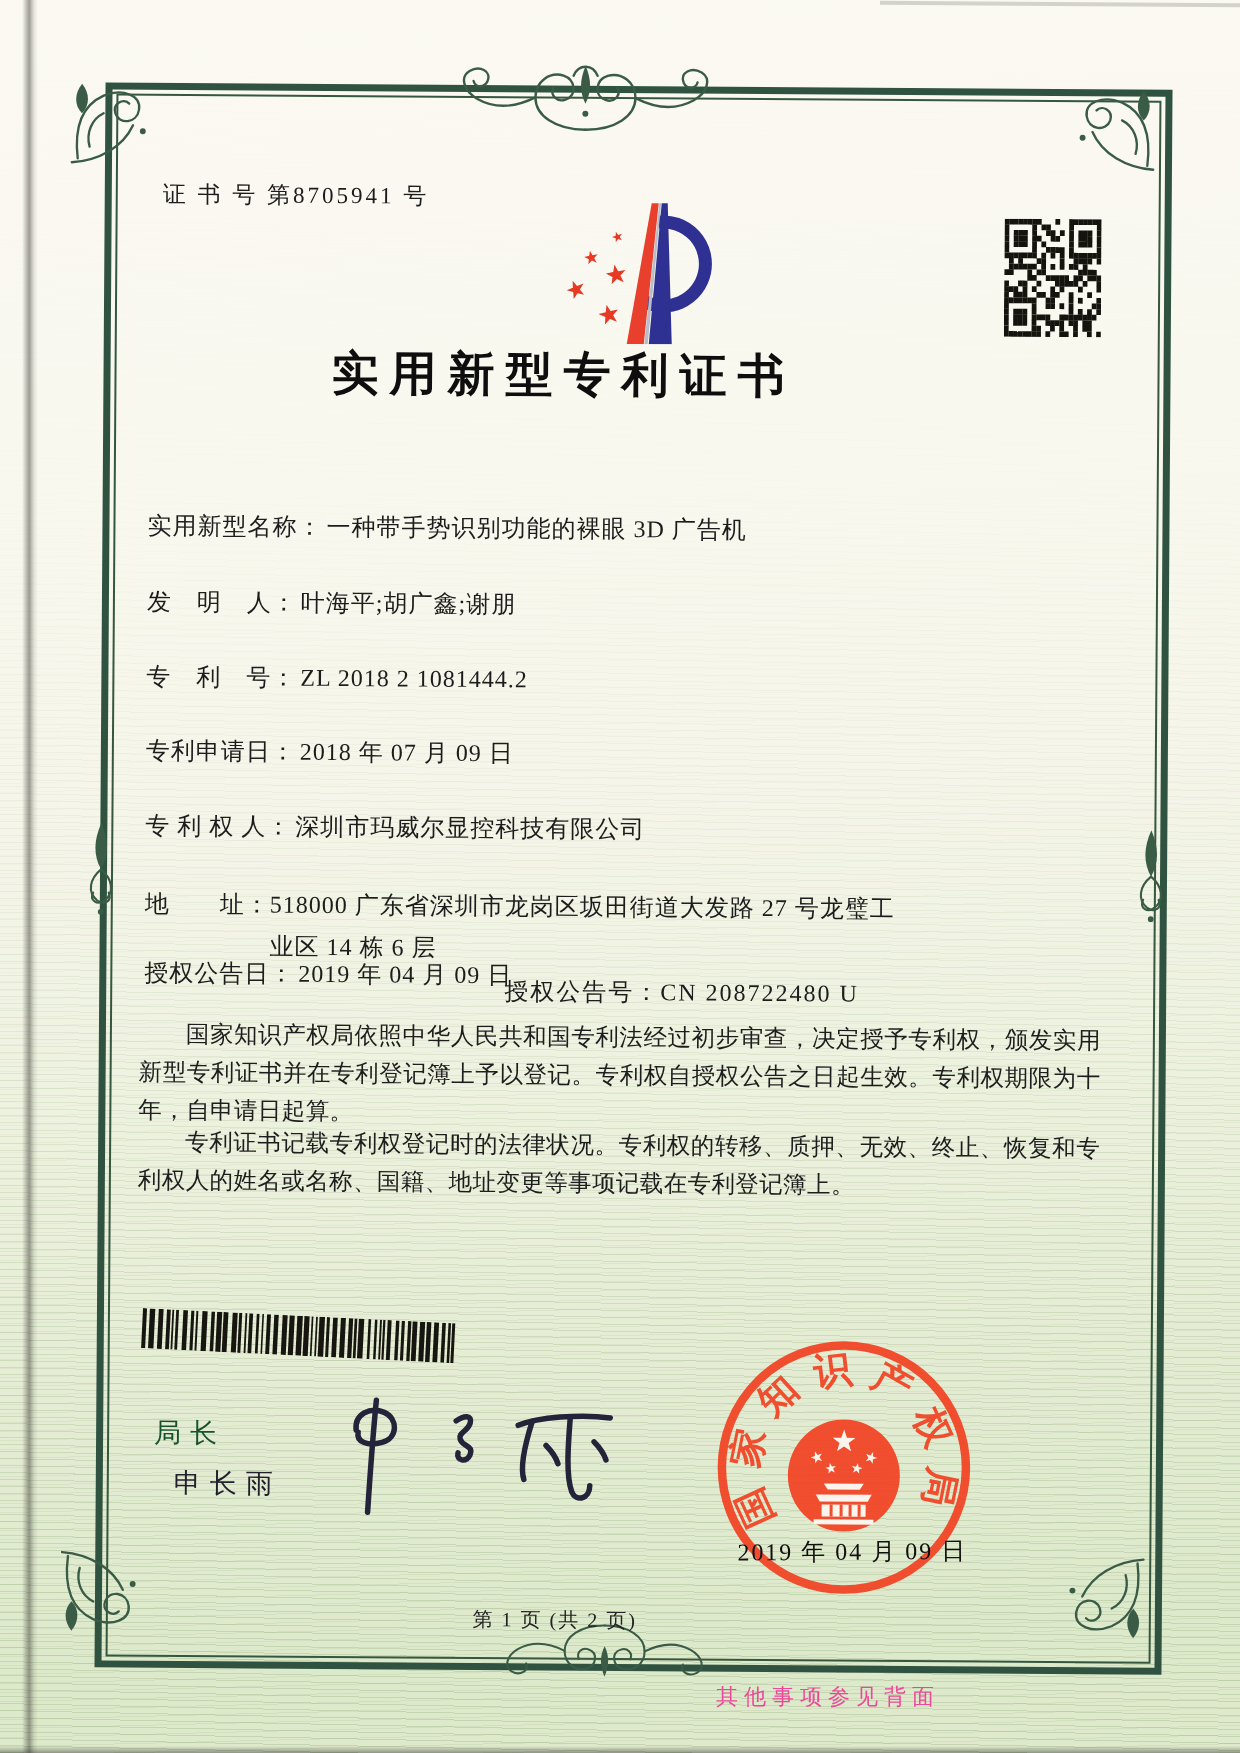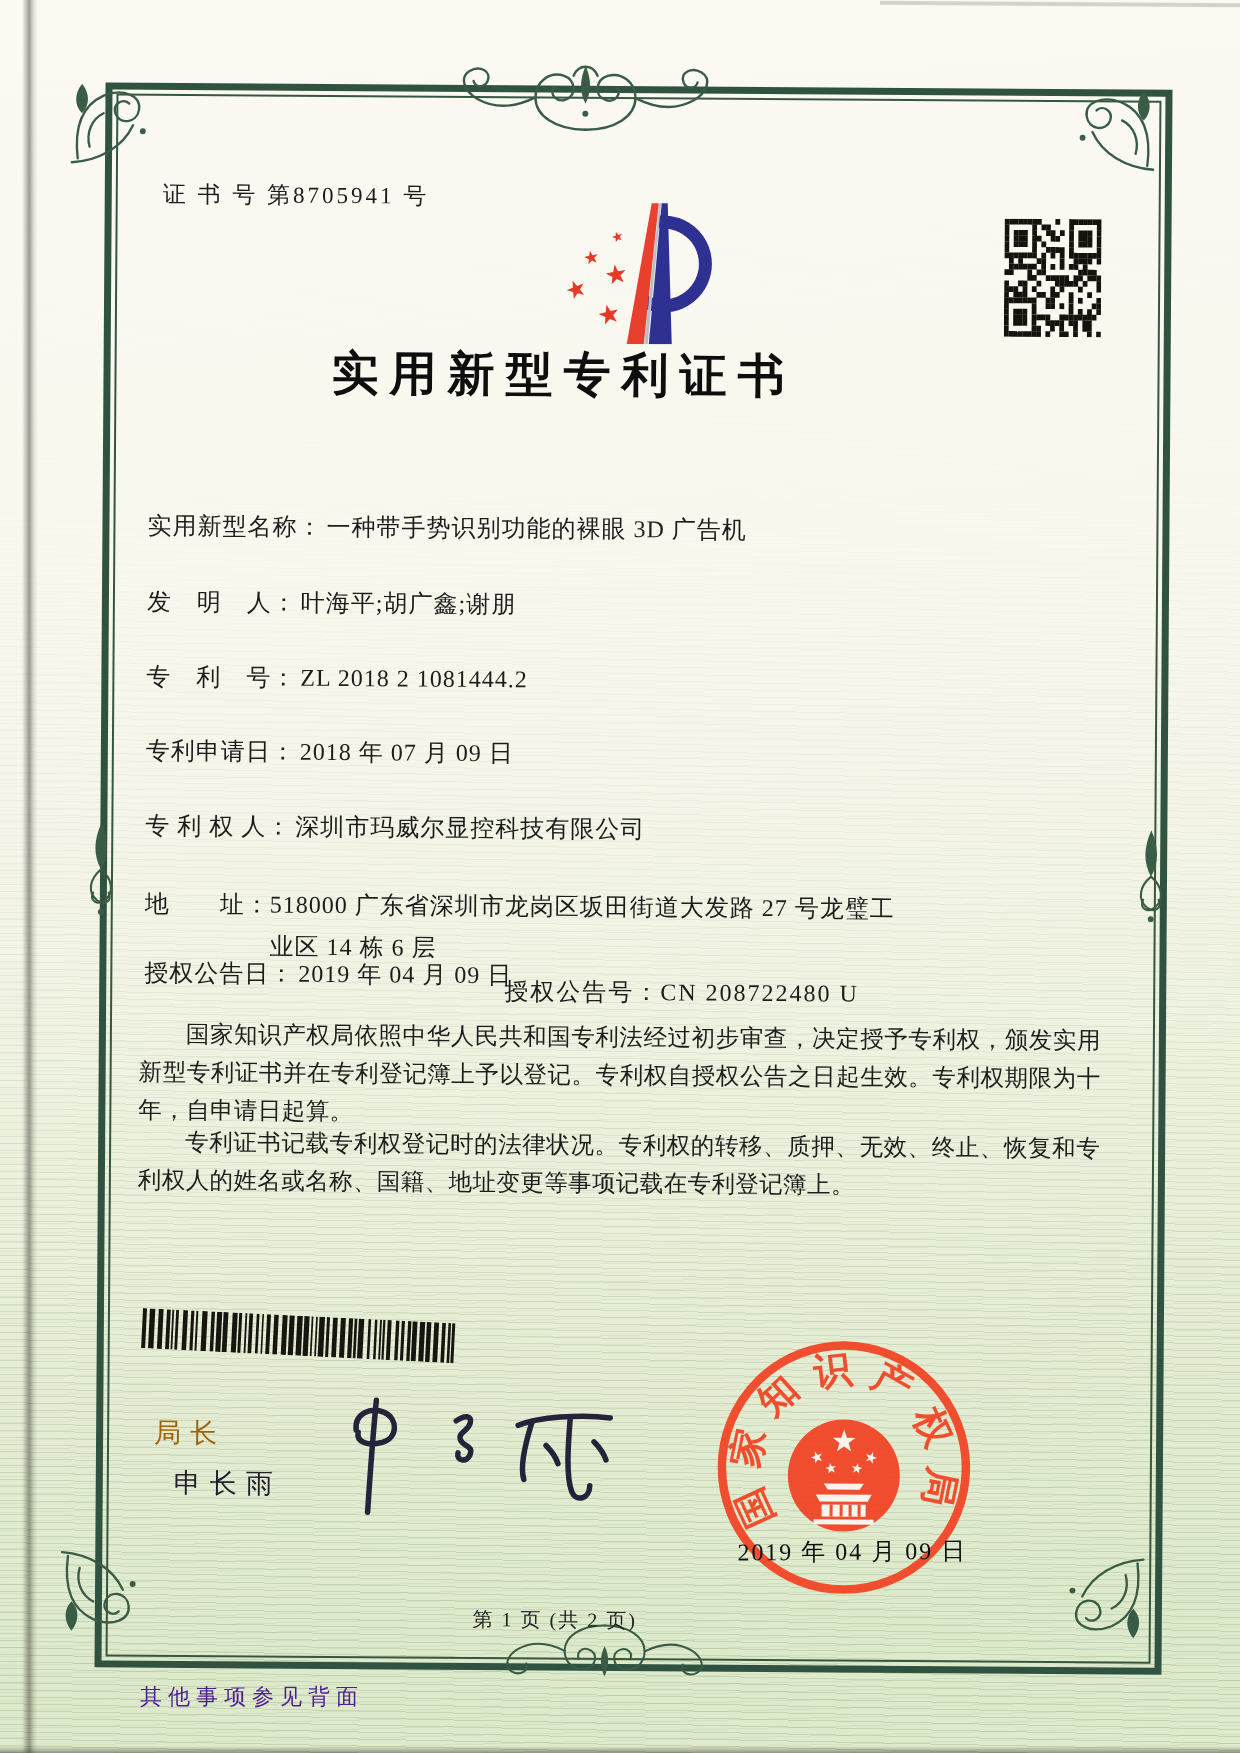--- a/index.html
+++ b/index.html
@@ -49,29 +49,29 @@
   .row-grant-date{top:960px;}
   .row-grant-no{left:505px;top:976px;font-size:24px;letter-spacing:2px;white-space:nowrap;}
 
   .para{left:140px;width:962px;font-size:23.5px;line-height:38px;text-indent:2em;text-align:justify;letter-spacing:0.4px;color:#1d1d1d;}
   .para1{top:1018px;}
   .para2{top:1126px;}
 
   .barcode{left:143px;top:1318px;transform:rotate(2.4deg);}
   .qr{left:1000px;top:216px;}
 
-  .signoff-title{left:158px;top:1418px;font-size:27px;letter-spacing:9px;color:#a16207;}
+  .signoff-title{left:158px;top:1418px;font-size:27px;letter-spacing:9px;color:#14532d;}
   .signoff-name{left:158px;top:1468px;font-size:27px;letter-spacing:9px;color:#20202c;margin-left:20px;}
   .signature{left:322px;top:1388px;}
 
   .seal{left:712px;top:1330px;opacity:0.95;}
   .seal-date{left:742px;top:1534px;font-size:24px;letter-spacing:2px;color:#10100e;transform:rotate(-0.8deg);white-space:nowrap;}
 
   .page-no{left:150px;top:1607px;width:820px;text-align:center;font-size:20px;letter-spacing:2px;color:#222;}
-  .back-note{left:140px;top:1682px;width:800px;text-align:left;font-size:22px;letter-spacing:6px;color:#4c1d95;}
+  .back-note{left:140px;top:1682px;width:800px;text-align:right;font-size:22px;letter-spacing:6px;color:#ec4899;}
 
   .orn{position:absolute;pointer-events:none;}
   .orn svg{display:block;}
 </style>
 </head>
 <body>
 
 <svg width="0" height="0" style="position:absolute" aria-hidden="true">
   <defs>
     <g id="star5">

